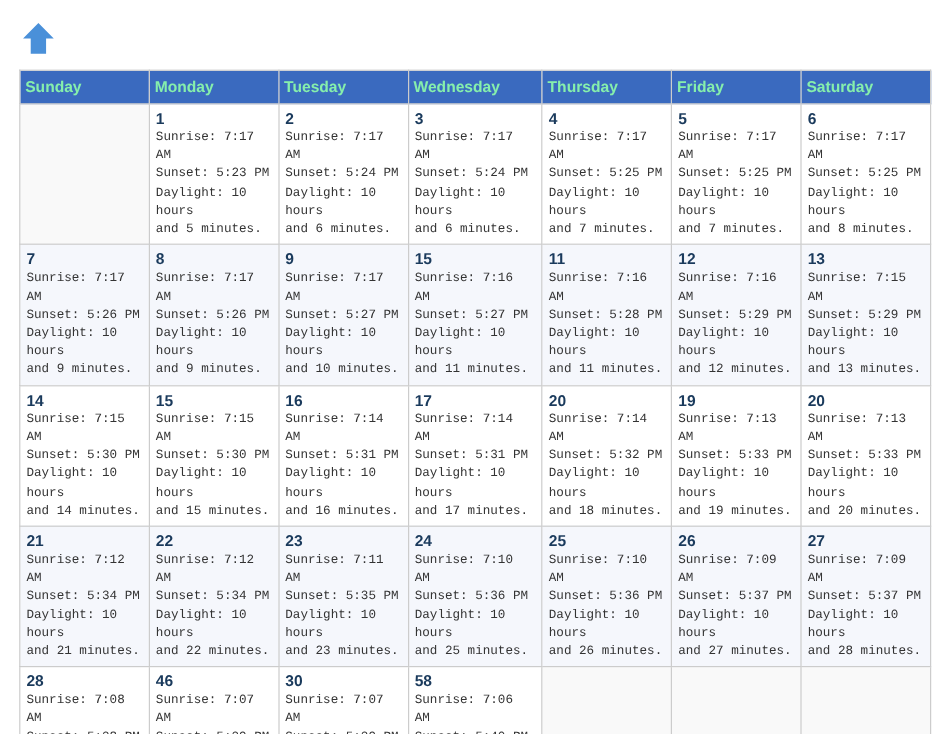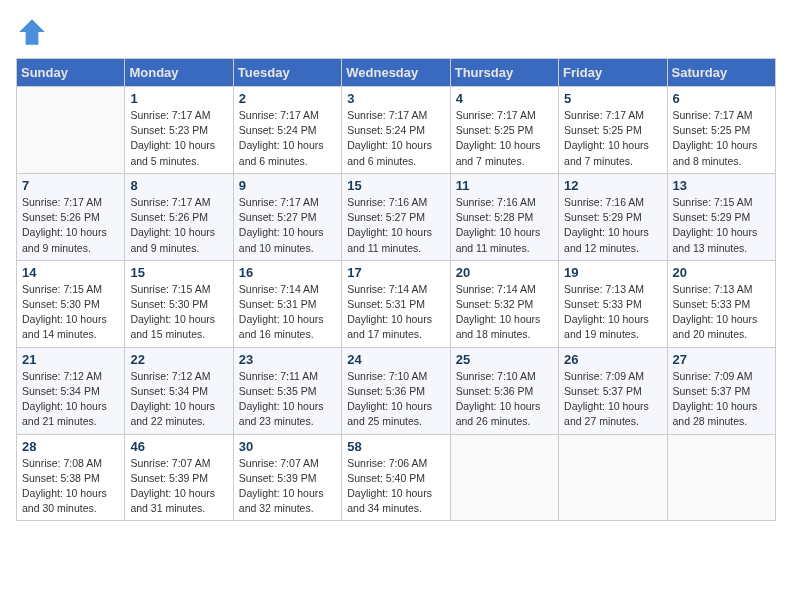--- a/index.html
+++ b/index.html
@@ -46,21 +46,21 @@
       font-size: 16px;
       color: #333;
       font-weight: normal;
     }
     table {
       width: 100%;
       border-collapse: collapse;
     }
     thead tr th {
       background-color: #3a6abf;
-      color: #e5e5e5;
+      color: #86efac;
       font-size: 13px;
       padding: 6px 4px;
       text-align: left;
       border: 1px solid #ccc;
     }
     tbody tr td {
       border: 1px solid #ccc;
       vertical-align: top;
       padding: 4px 5px;
       font-size: 11px;
@@ -75,20 +75,21 @@
       font-size: 13px;
       font-weight: bold;
       color: #1a3a5c;
       display: block;
       margin-bottom: 2px;
     }
     .cell-content {
       font-size: 10.5px;
       line-height: 1.45;
       color: #333;
+      font-family: Liberation Mono, monospace;
     }
     .empty-cell {
       background: #f9f9f9 !important;
     }
   </style>
 </head>
 <body>
 
 <div class="header">
   <div class="logo">

